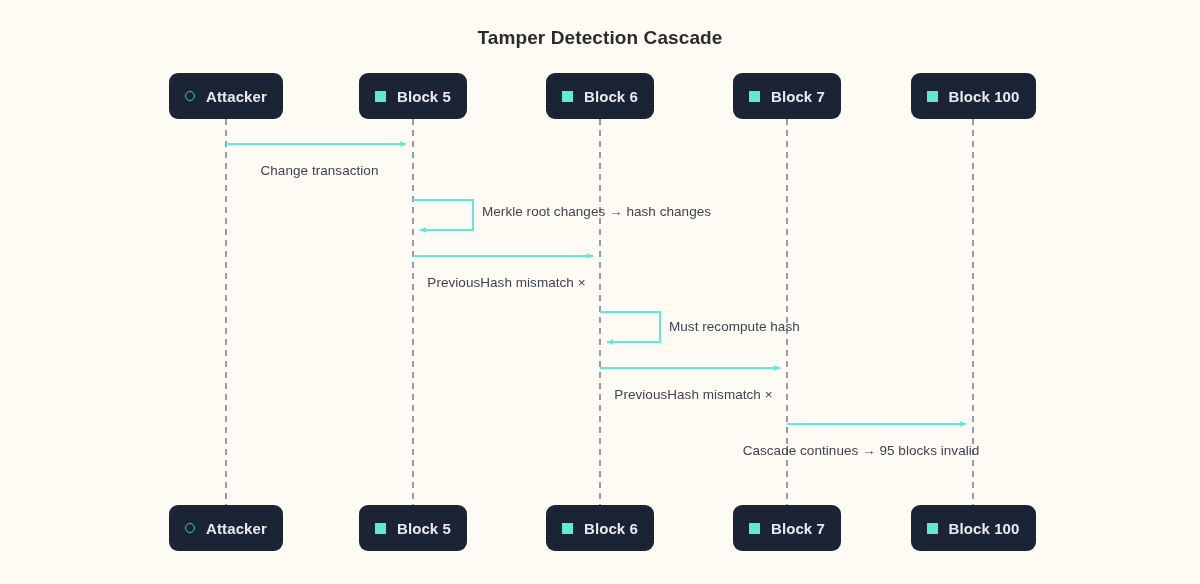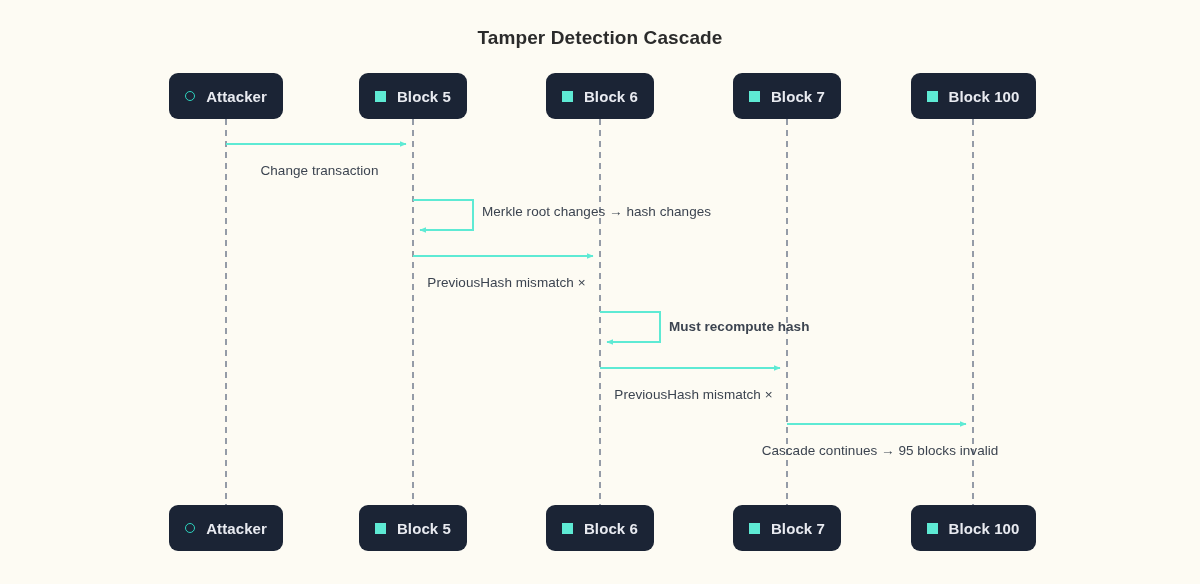--- a/index.html
+++ b/index.html
@@ -37,21 +37,21 @@
     width: 1200px;
     height: 584px;
   }
   .actor-box {
     position: absolute;
     height: 46px;
     border-radius: 9px;
     background: #1b2435;
     display: flex;
     align-items: center;
-    justify-content: flex-end;
+    justify-content: center;
     gap: 11px;
     box-sizing: border-box;
     padding: 9px 16px;
   }
   .actor-label {
     font-size: 15px;
     font-weight: bold;
     color: #e8eaf0;
     white-space: nowrap;
     letter-spacing: 0.1px;
@@ -154,18 +154,18 @@
       </div>
       <div class="actor-box" style="top: 505px; width: 125px; left: 910.5px;">
         <span class="icon-square"></span>
         <span class="actor-label">Block 100</span>
       </div>
     </div>
   <div id="labels">
       <div class="msg-label centered" style="top: 123px; left: 319.5px;">Change transaction</div>
       <div class="msg-label" style="top: 204px; left: 482px;">Merkle root changes → hash changes</div>
       <div class="msg-label centered" style="top: 235px; left: 506.5px;">PreviousHash mismatch ×</div>
-      <div class="msg-label" style="top: 319px; left: 669px; font-weight: bold;">Must recompute hash</div>
+      <div class="msg-label" style="top: 319px; left: 669px;">Must recompute hash</div>
       <div class="msg-label centered" style="top: 347px; left: 693.5px;">PreviousHash mismatch ×</div>
-      <div class="msg-label centered" style="top: 403px; left: 880px;">Cascade continues → 95 blocks invalid</div>
+      <div class="msg-label centered" style="top: 403px; left: 861px;">Cascade continues → 95 blocks invalid</div>
     </div>
 
 </div>
 
 </body></html>

